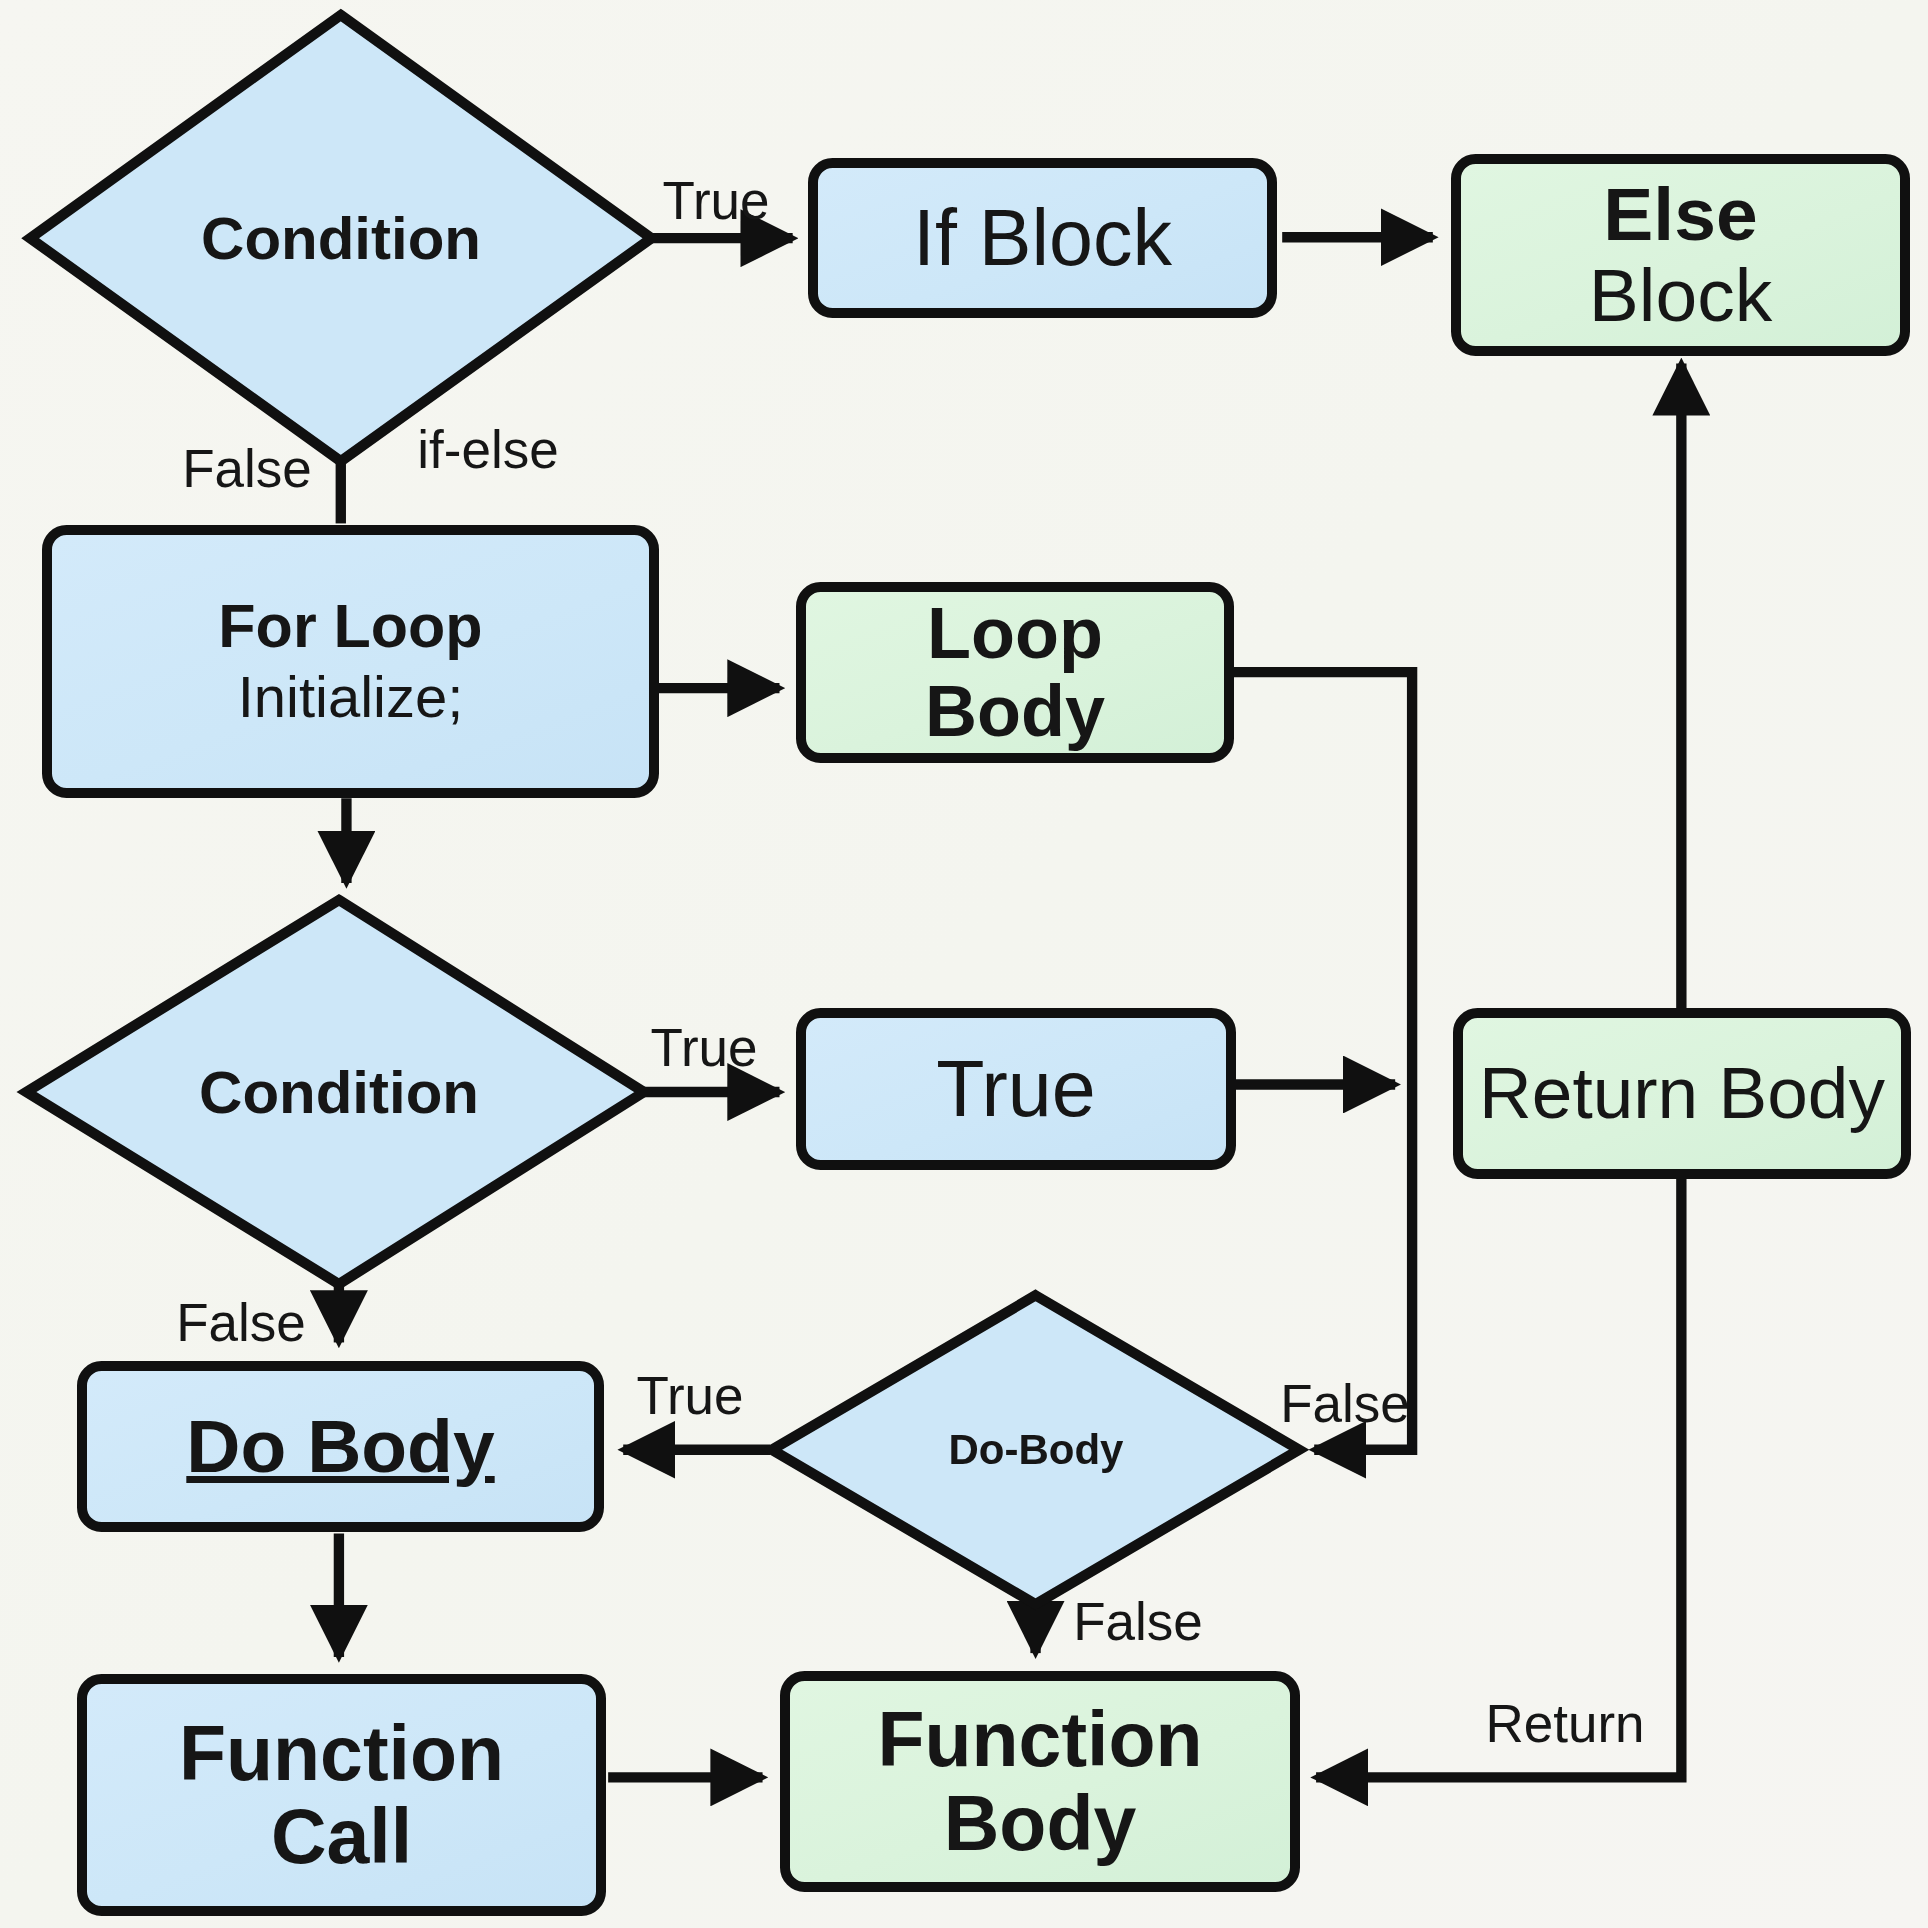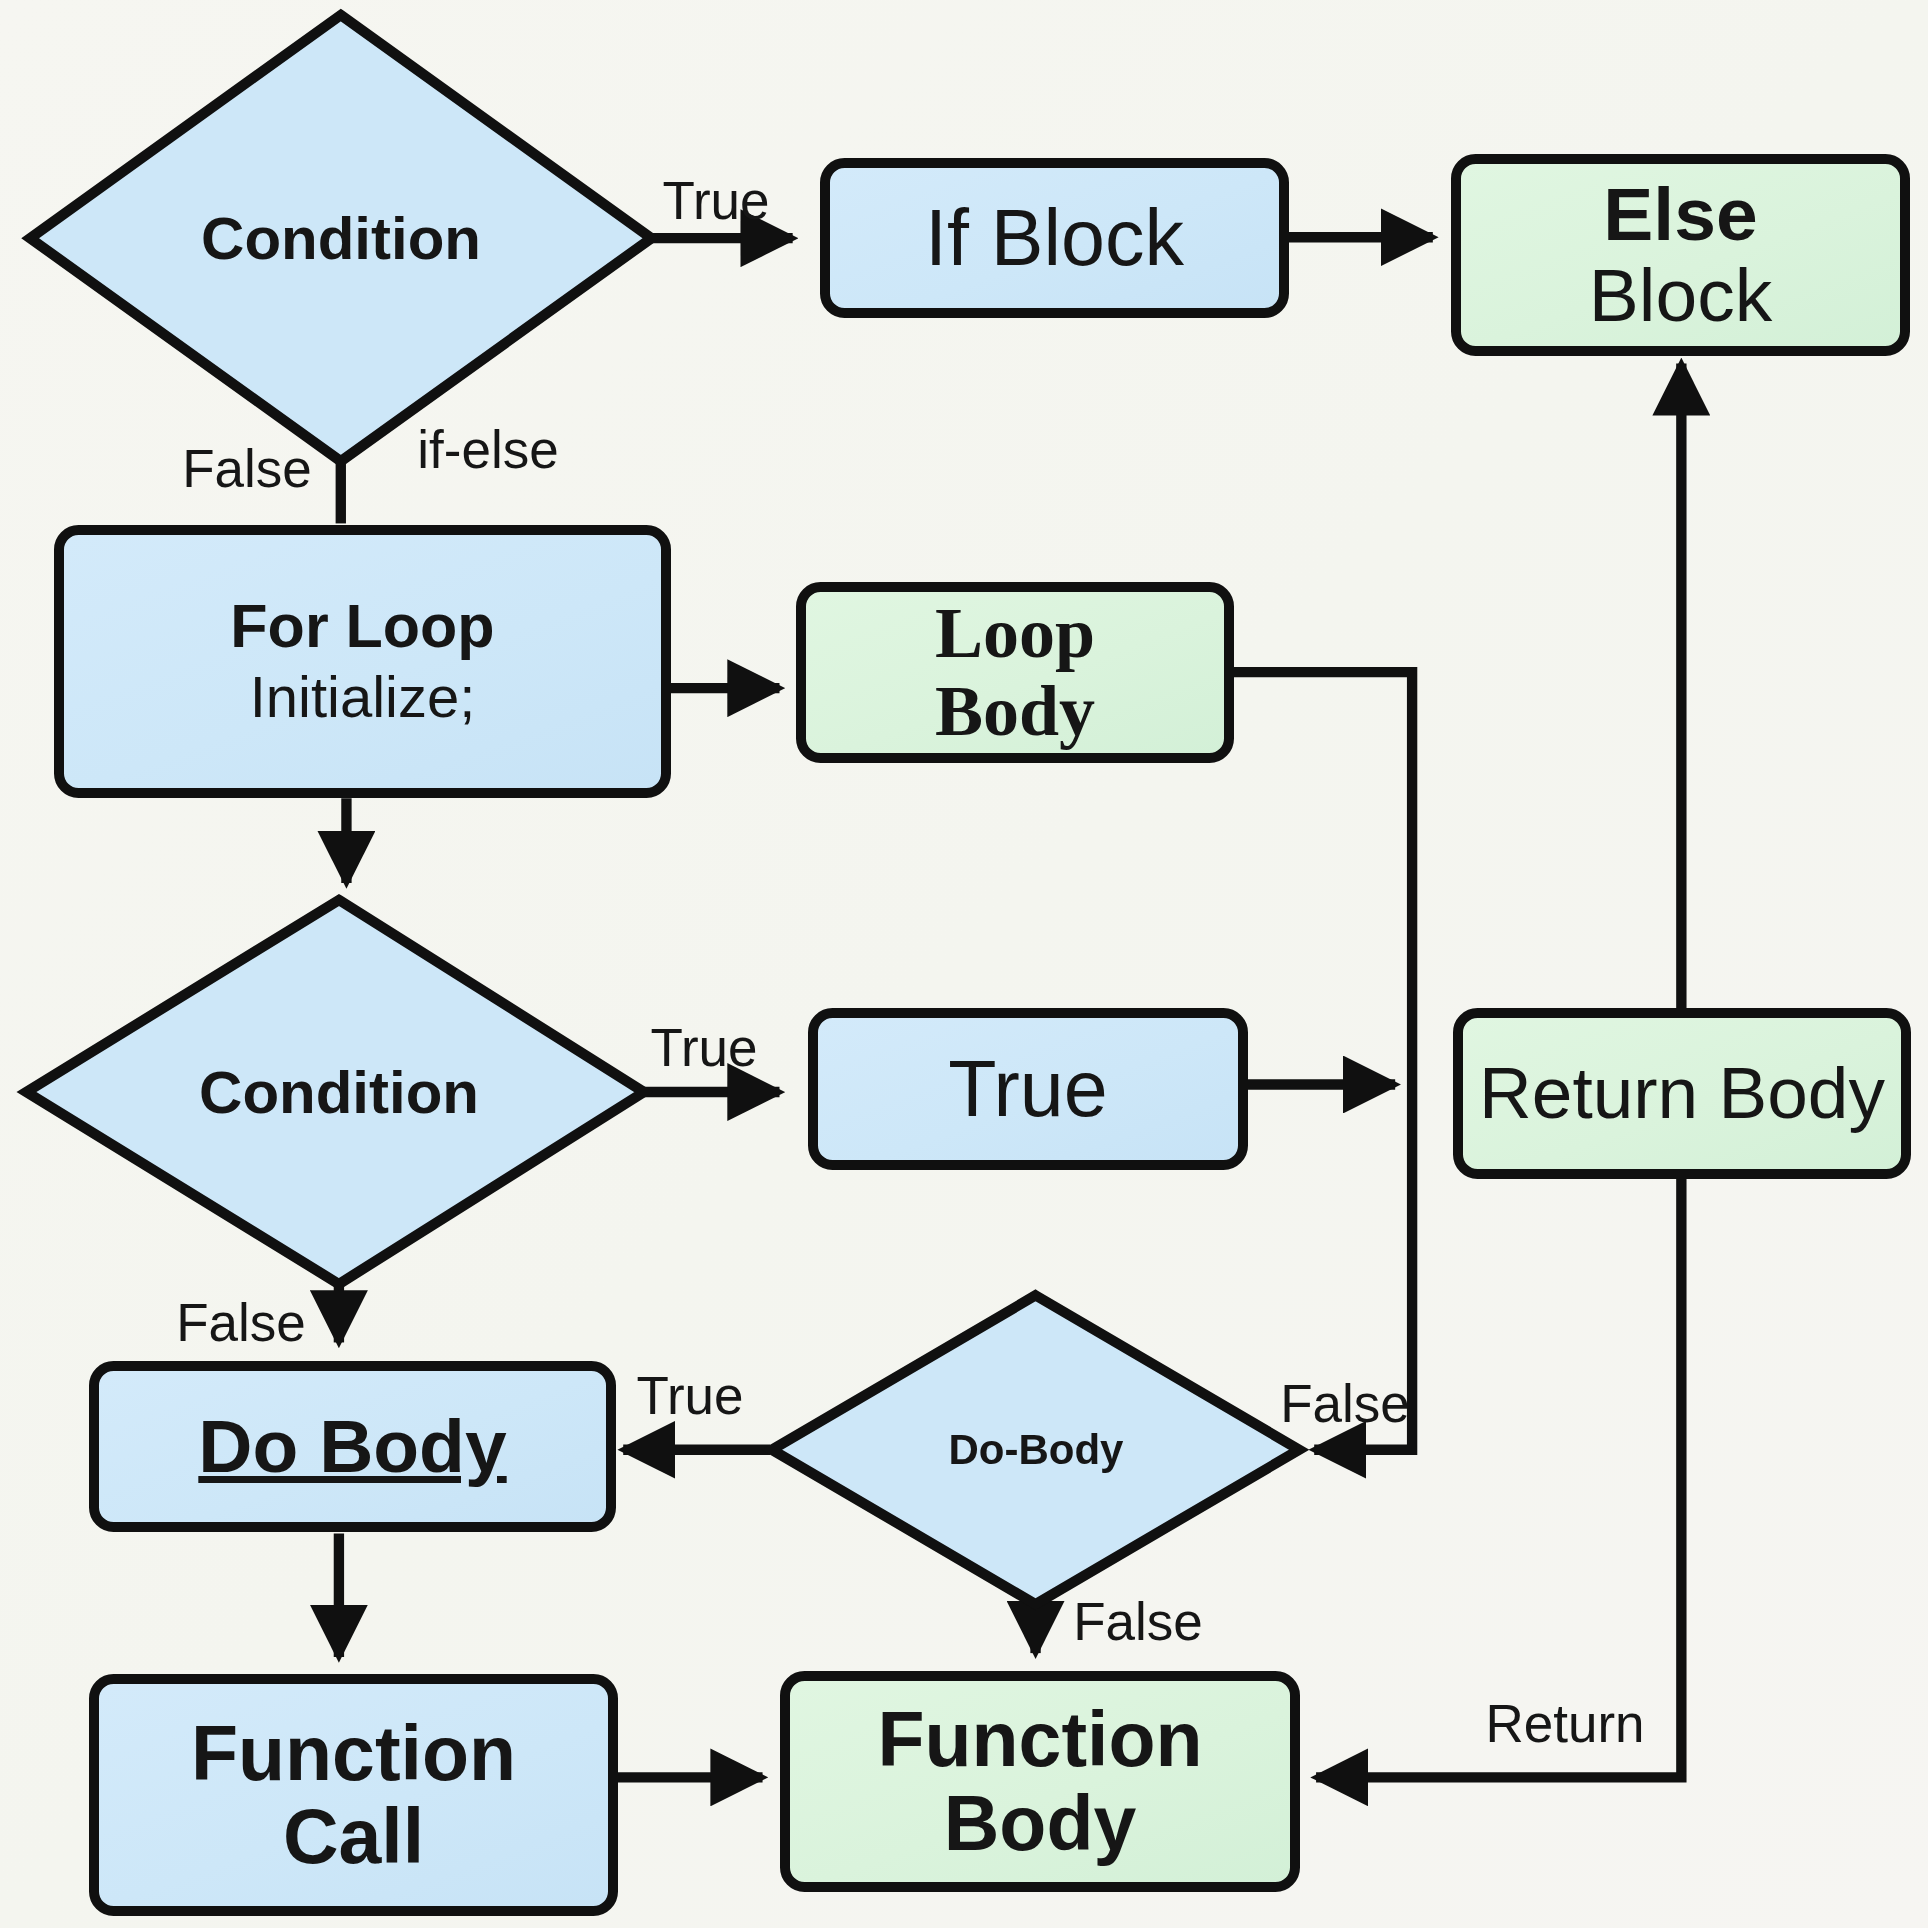--- a/index.html
+++ b/index.html
@@ -16,21 +16,21 @@
   body{font-family:"Liberation Sans","DejaVu Sans",sans-serif;color:var(--text);}
   .stage{position:relative;width:1928px;height:1928px;overflow:hidden;
          background:linear-gradient(135deg,#f6f6f1 0%,#f4f5ef 50%,#f6f5f2 100%);}
   svg.layer{position:absolute;left:0;top:0;width:1928px;height:1928px;}
 
   .node{
     position:absolute;display:flex;flex-direction:column;align-items:center;justify-content:center;
     border:10.4px solid var(--ink);border-radius:24.5px;text-align:center;line-height:1.08;
     color:var(--text);
   }
-  .node.blue{background:linear-gradient(160deg,#d3eafa 0%,var(--blue) 55%,#c7e3f6 100%);margin-left:12px;}
+  .node.blue{background:linear-gradient(160deg,#d3eafa 0%,var(--blue) 55%,#c7e3f6 100%);}
   .node.green{background:linear-gradient(160deg,#e0f6e1 0%,var(--green) 55%,#d3f0d7 100%);}
 
   .lbl{white-space:nowrap;}
   .w400{font-weight:400;} .w600{font-weight:600;} .w700{font-weight:700;}
 
   .diamond-label{
     position:absolute;display:flex;align-items:center;justify-content:center;
     transform:translate(-50%,-50%);white-space:nowrap;font-weight:700;
   }
   .edge-label{
@@ -95,21 +95,21 @@
   <div class="node green" style="left:1451px;top:154px;width:459px;height:202px;font-size:75px;">
     <span class="lbl w700">Else</span>
     <span class="lbl w400">Block</span>
   </div>
 
   <div class="node blue" style="left:42px;top:525px;width:617px;height:273px;">
     <span class="lbl w700" style="font-size:61px;">For Loop</span>
     <span class="lbl w400" style="font-size:58px;margin-top:5.6px;">Initialize;</span>
   </div>
 
-  <div class="node green" style="left:796px;top:582px;width:438px;height:181px;font-size:72px;font-family:Liberation Serif, serif;">
+  <div class="node green" style="left:796px;top:582px;width:438px;height:181px;font-size:72px;">
     <span class="lbl w700">Loop</span>
     <span class="lbl w700">Body</span>
   </div>
 
   <div class="node blue" style="left:796px;top:1008px;width:440px;height:162px;font-size:79px;">
     <span class="lbl w400">True</span>
   </div>
 
   <div class="node green" style="left:1453px;top:1008px;width:458px;height:171px;font-size:73px;">
     <span class="lbl w400">Return Body</span>

